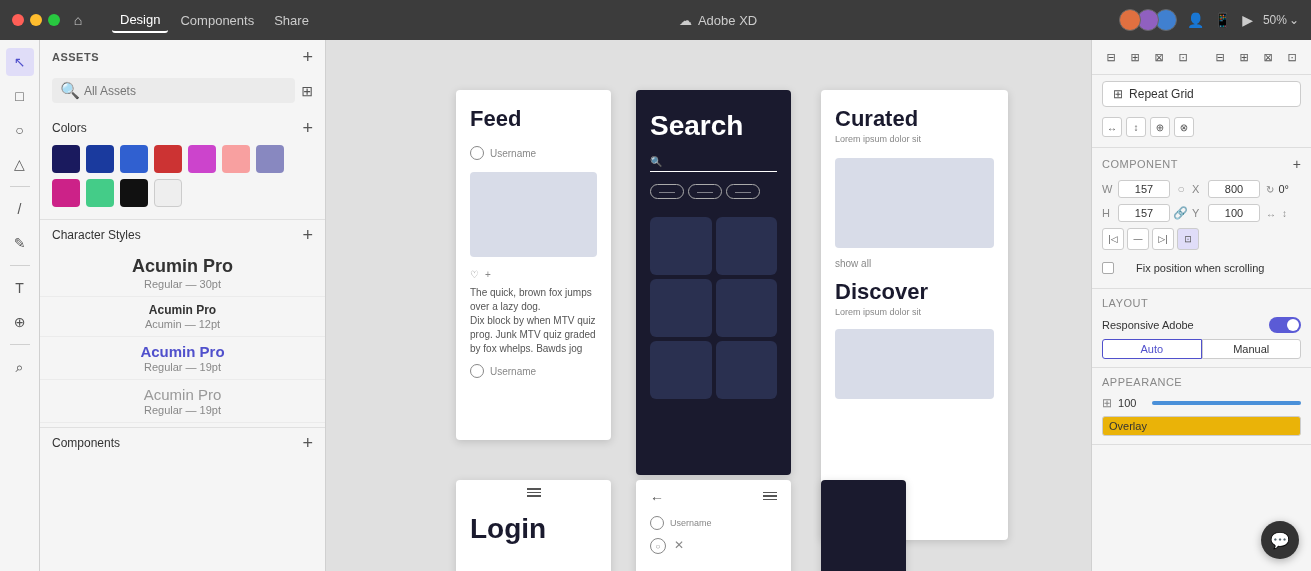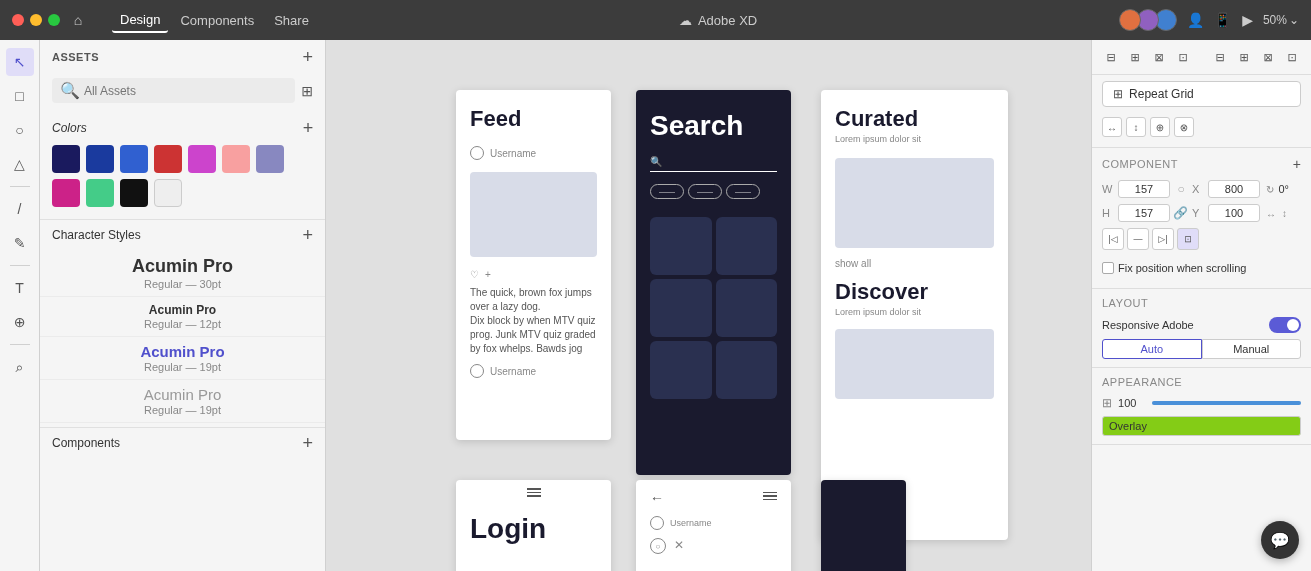--- a/index.html
+++ b/index.html
@@ -36,21 +36,21 @@
     .panel-title { font-size: 11px; font-weight: 600; color: #555; letter-spacing: 0.5px; text-transform: uppercase; }
     .panel-add { color: #555; font-size: 18px; cursor: pointer; line-height: 1; }
 
     
     .asset-search { display: flex; align-items: center; padding: 4px 12px 8px; gap: 6px; }
     .search-box { flex: 1; display: flex; align-items: center; background: #ebebeb; border-radius: 4px; padding: 3px 8px; gap: 4px; }
     .search-box input { background: transparent; border: none; outline: none; font-size: 12px; color: #333; width: 100%; }
     .grid-icon { color: #555; font-size: 14px; cursor: pointer; }
 
     
-    .section { padding: 4px 0; font-style: italic; }
+    .section { padding: 4px 0; }
     .section-header { padding: 4px 12px 8px; display: flex; align-items: center; justify-content: space-between; }
     .section-title { font-size: 12px; font-weight: 500; color: #333; }
     .color-grid { display: flex; flex-wrap: wrap; gap: 6px; padding: 0 12px 8px; }
     .color-swatch { width: 28px; height: 28px; border-radius: 4px; cursor: pointer; }
 
     
     .char-styles { padding: 0; text-align: center; }
     .char-styles-header { padding: 6px 12px; display: flex; align-items: center; justify-content: space-between; border-top: 1px solid #e0e0e0; }
     .style-item { padding: 6px 12px; border-bottom: 1px solid #ebebeb; cursor: pointer; }
     .style-name { font-weight: 600; color: #333; }
@@ -151,21 +151,21 @@
     .field-input { background: #fff; border: 1px solid #ccc; border-radius: 3px; padding: 2px 4px; font-size: 11px; color: #333; width: 52px; text-align: center; }
     .rotate-icon { color: #888; font-size: 10px; margin-left: 2px; }
     .field-deg { font-size: 11px; color: #333; }
     .link-icon { color: #aaa; font-size: 12px; display: flex; align-items: center; justify-content: center; width: 14px; }
 
     
     .align-row { display: flex; gap: 3px; margin-bottom: 6px; }
     .align-icon { width: 22px; height: 22px; border: 1px solid #ccc; border-radius: 3px; background: #fff; display: flex; align-items: center; justify-content: center; cursor: pointer; color: #555; font-size: 9px; }
 
     
-    .fix-row { display: flex; align-items: center; gap: 4px; padding: 6px 0; }
+    .fix-row { display: flex; align-items: center; gap: 22px; padding: 6px 0; }
     .fix-checkbox { width: 12px; height: 12px; border: 1px solid #aaa; border-radius: 2px; background: #fff; cursor: pointer; }
     .fix-label { font-size: 11px; color: #333; }
 
     
     .layout-row { display: flex; align-items: center; justify-content: space-between; margin-bottom: 6px; }
     .layout-label { font-size: 11px; color: #333; }
     .toggle { width: 32px; height: 16px; background: #5b5bd6; border-radius: 8px; position: relative; cursor: pointer; }
     .toggle-knob { width: 12px; height: 12px; background: #fff; border-radius: 50%; position: absolute; right: 2px; top: 2px; }
     .auto-manual { display: flex; gap: 0; }
     .am-btn { flex: 1; padding: 3px 10px; font-size: 11px; border: 1px solid #ccc; background: #fff; cursor: pointer; color: #333; }
@@ -174,21 +174,21 @@
     .am-btn:last-child { border-radius: 0 3px 3px 0; }
 
     
     .appear-row { display: flex; align-items: center; gap: 6px; margin-bottom: 6px; }
     .appear-icon { color: #888; font-size: 12px; }
     .appear-value { font-size: 11px; color: #333; width: 28px; }
     .appear-slider { flex: 1; height: 4px; background: #ddd; border-radius: 2px; position: relative; cursor: pointer; }
     .appear-slider-fill { height: 4px; background: #4a90d9; border-radius: 2px; width: 100%; }
 
     
-    .overlay-select { width: 100%; padding: 3px 6px; font-size: 11px; border: 1px solid #ccc; border-radius: 3px; background: #84cc16; color: #333; appearance: none; cursor: pointer; }
+    .overlay-select { width: 100%; padding: 3px 6px; font-size: 11px; border: 1px solid #ccc; border-radius: 3px; background: #eab308; color: #333; appearance: none; cursor: pointer; }
 
     
     .chat-bubble { position: fixed; right: 12px; bottom: 12px; width: 38px; height: 38px; background: #333; border-radius: 50%; display: flex; align-items: center; justify-content: center; cursor: pointer; color: #fff; font-size: 16px; box-shadow: 0 2px 8px rgba(0,0,0,0.3); }
 
     
     ::-webkit-scrollbar { width: 4px; }
     ::-webkit-scrollbar-track { background: transparent; }
     ::-webkit-scrollbar-thumb { background: #ccc; border-radius: 2px; }
   </style>
 </head>
@@ -283,21 +283,21 @@
       <div class="char-styles-header">
         <span class="section-title">Character Styles</span>
         <span class="panel-add">+</span>
       </div>
       <div class="style-item">
         <div class="style-name" style="font-size:18px;font-weight:700;">Acumin Pro</div>
         <div class="style-meta">Regular — 30pt</div>
       </div>
       <div class="style-item">
         <div class="style-name" style="font-size:12px;font-weight:600;">Acumin Pro</div>
-        <div class="style-meta">Regular — 12pt</div>
+        <div class="style-meta">Acumin — 12pt</div>
       </div>
       <div class="style-item">
         <div class="style-name blue" style="font-size:15px;font-weight:600;">Acumin Pro</div>
         <div class="style-meta">Regular — 19pt</div>
       </div>
       <div class="style-item">
         <div class="style-name light" style="font-size:15px;font-weight:400;">Acumin Pro</div>
         <div class="style-meta">Regular — 19pt</div>
       </div>
     </div>

